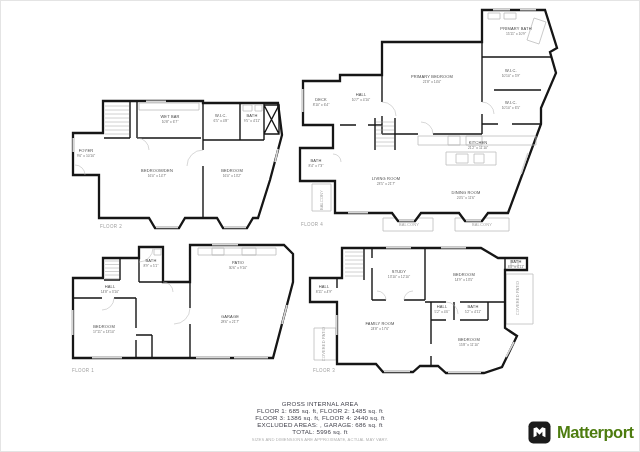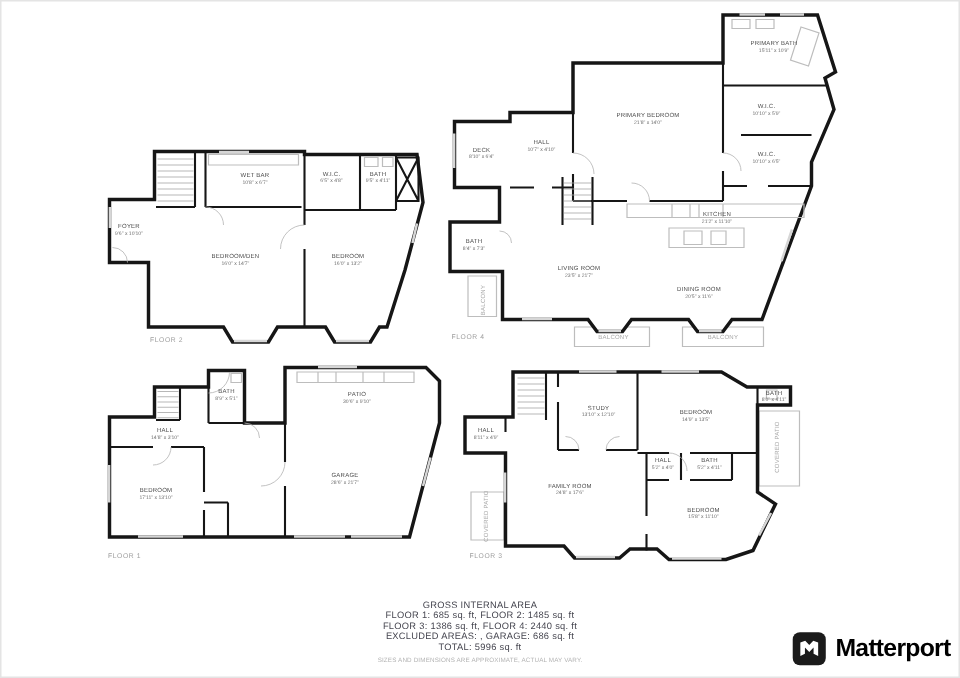--- a/index.html
+++ b/index.html
@@ -16,21 +16,21 @@
   .room-label{font-family:"Liberation Sans",sans-serif;font-size:4px;fill:#4a4a4a;
               text-anchor:middle;letter-spacing:.15px;}
   .room-label .dims{font-size:3.4px;fill:#707070;letter-spacing:0;}
   .room-label.muted{fill:#a6a6a6;}
   .plan-caption{position:absolute;font-size:4.5px;color:#9e9e9e;letter-spacing:.4px;}
   .area-block{position:absolute;left:0;right:0;top:401px;text-align:center;
               color:#45454f;font-size:6.2px;line-height:6.9px;letter-spacing:.2px;}
   .area-block .disclaimer{font-size:4.2px;color:#b3b3b3;letter-spacing:.1px;margin-top:1px;}
   .brand{position:absolute;left:528px;top:421px;display:flex;align-items:center;}
   .brand-icon{width:23px;height:23px;}
-  .brand-text{margin-left:6px;font-size:16.5px;font-weight:bold;color:#000000;letter-spacing:-0.5px;}
+  .brand-text{margin-left:6px;font-size:16.5px;font-weight:bold;color:#4d7c0f;letter-spacing:-0.5px;}
 </style>
 </head>
 <body>
 
 <div class="page">
 
   <div class="plan" style="left:62px;top:88px;width:230px;height:146px;">
     <svg viewBox="0 0 230 146">
       <path class="walls" d="M41 13 L141 13 L141 15 L216 15 L220 47 L208 92 L196 130 L191 130 L185 140 L161 140 L155 130 L123 130 L117 140 L93 140 L87 130 L37 130 L37 87 L11 87 L11 45 L41 45 Z"></path>
       <path class="iw" d="M75 13 V50 M75 50 H139 M141 15 V62 M141 78 V130 M178 15 V52 M202 15 V52 M141 52 H202 M202 17 H217 V46 H202 Z M202 17 L217 46 M217 17 L202 46 M68 13 V50 M42 50 H68"></path>

